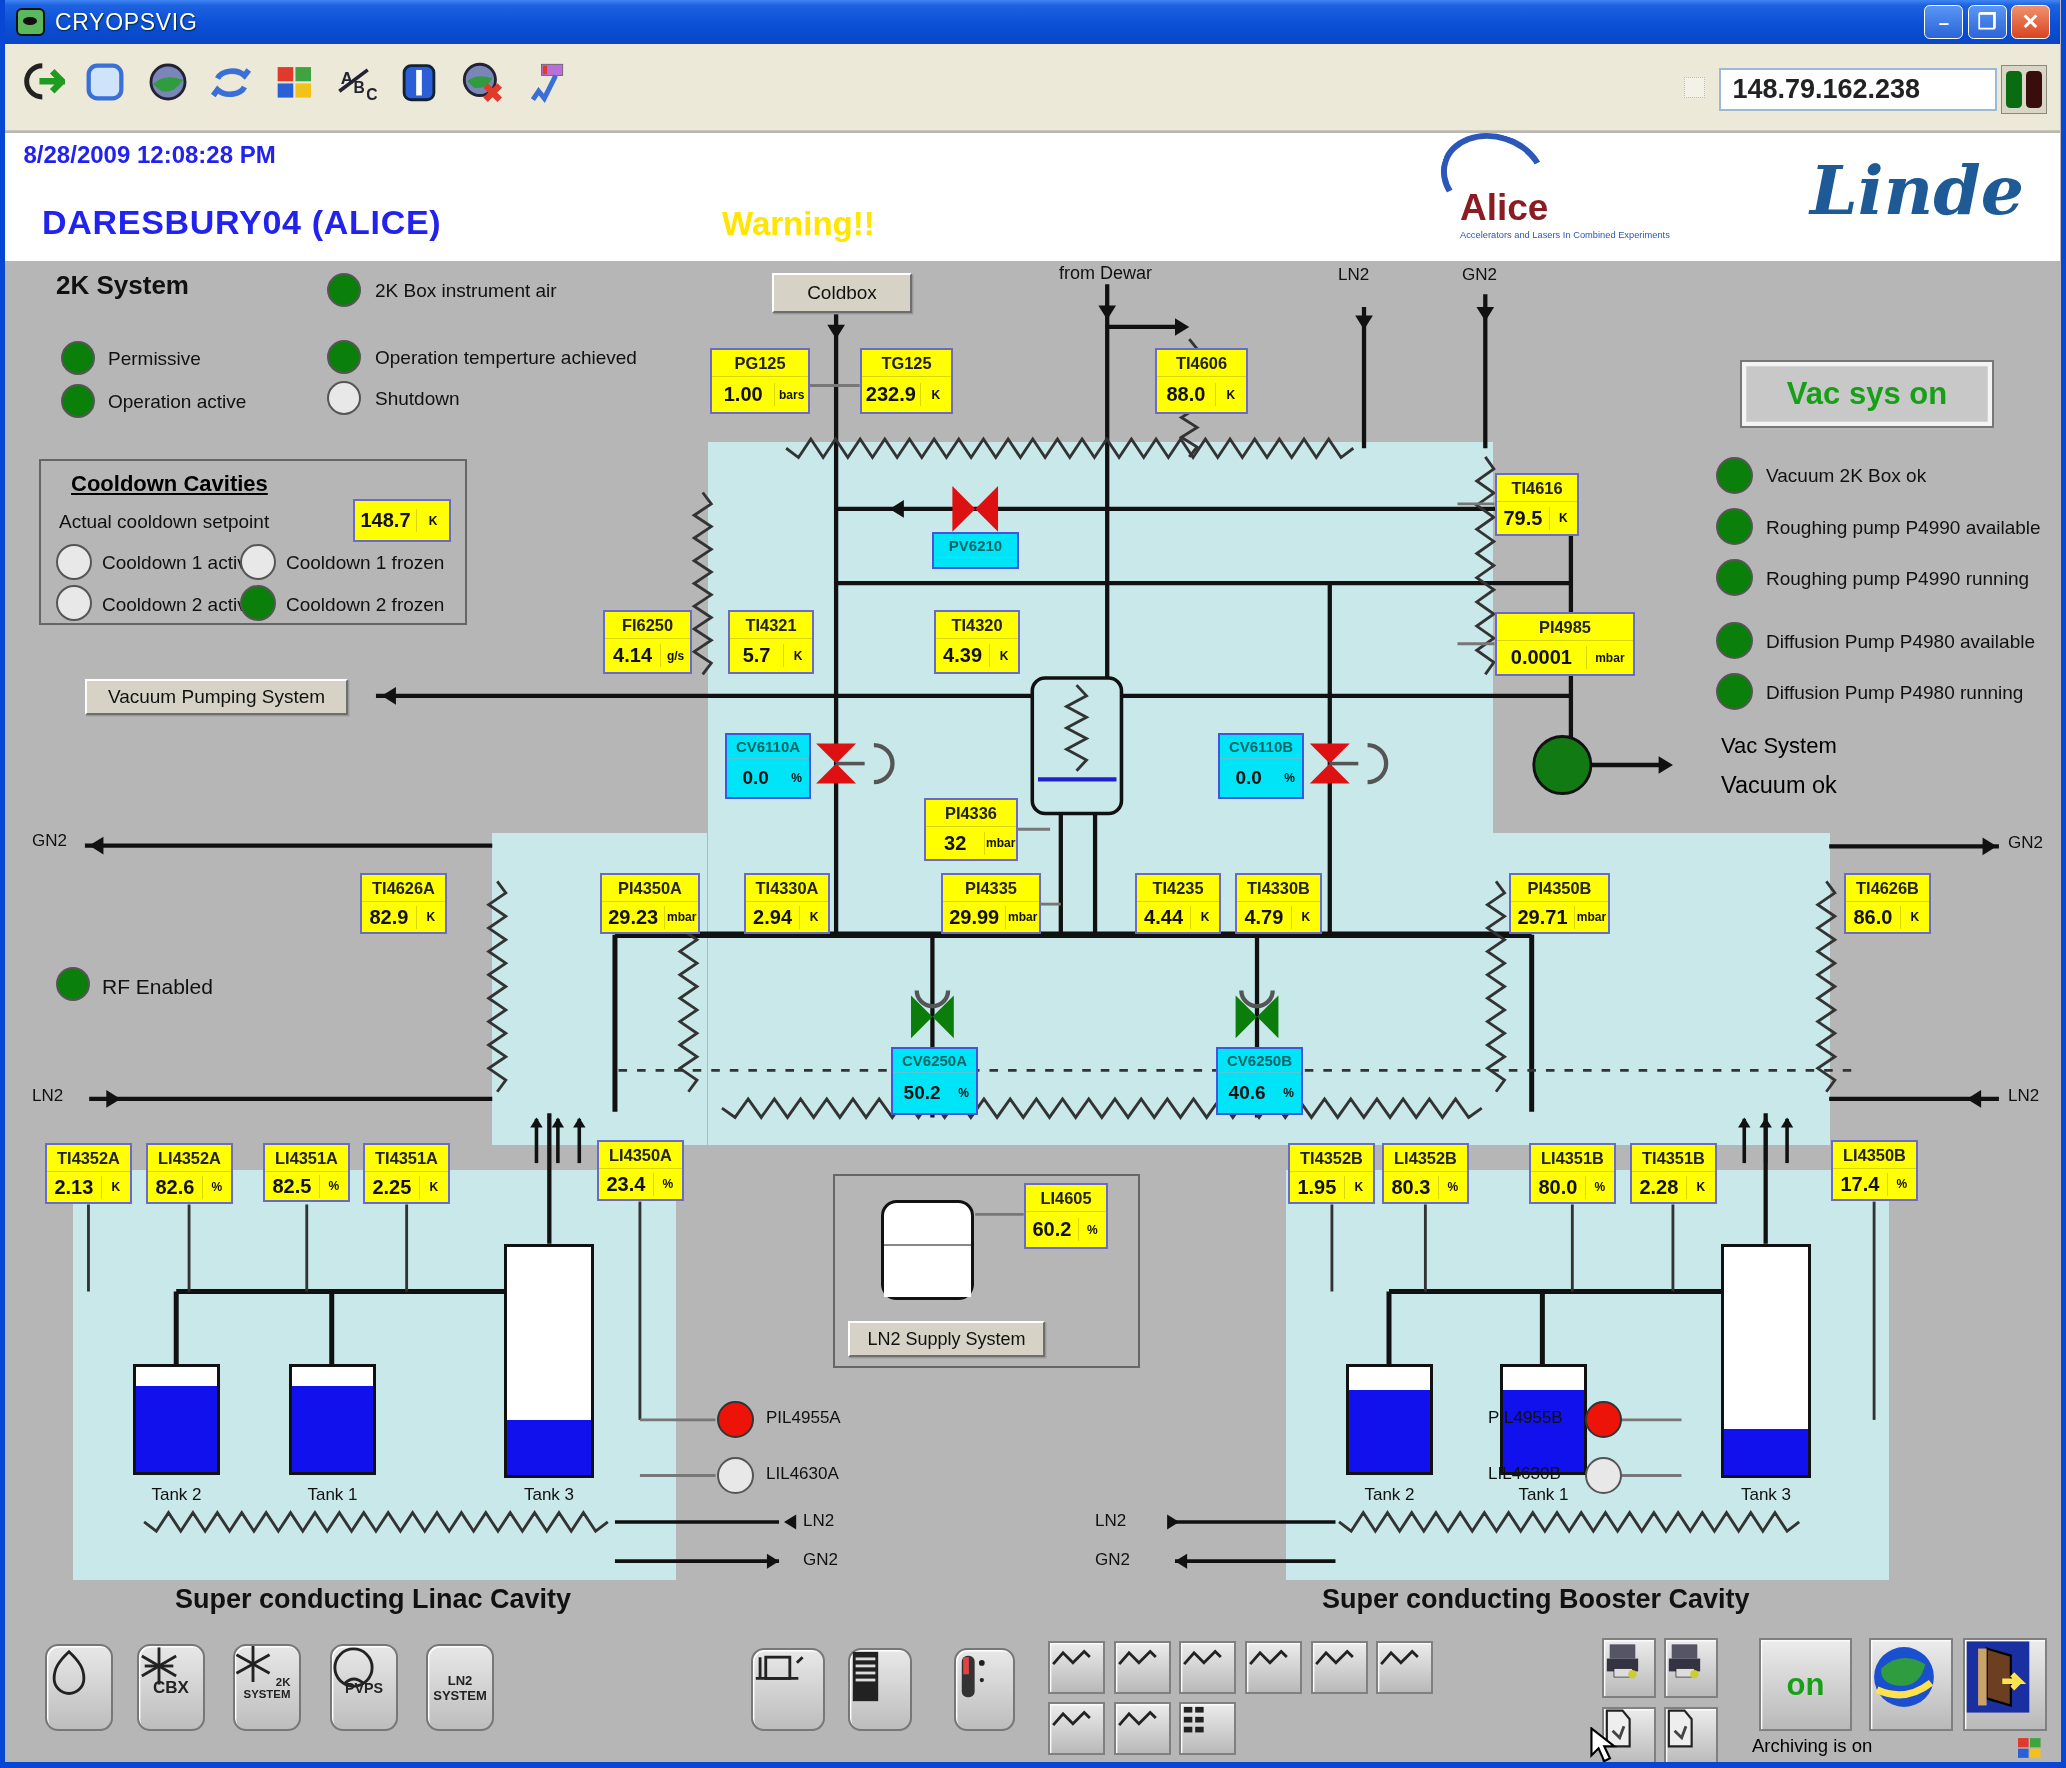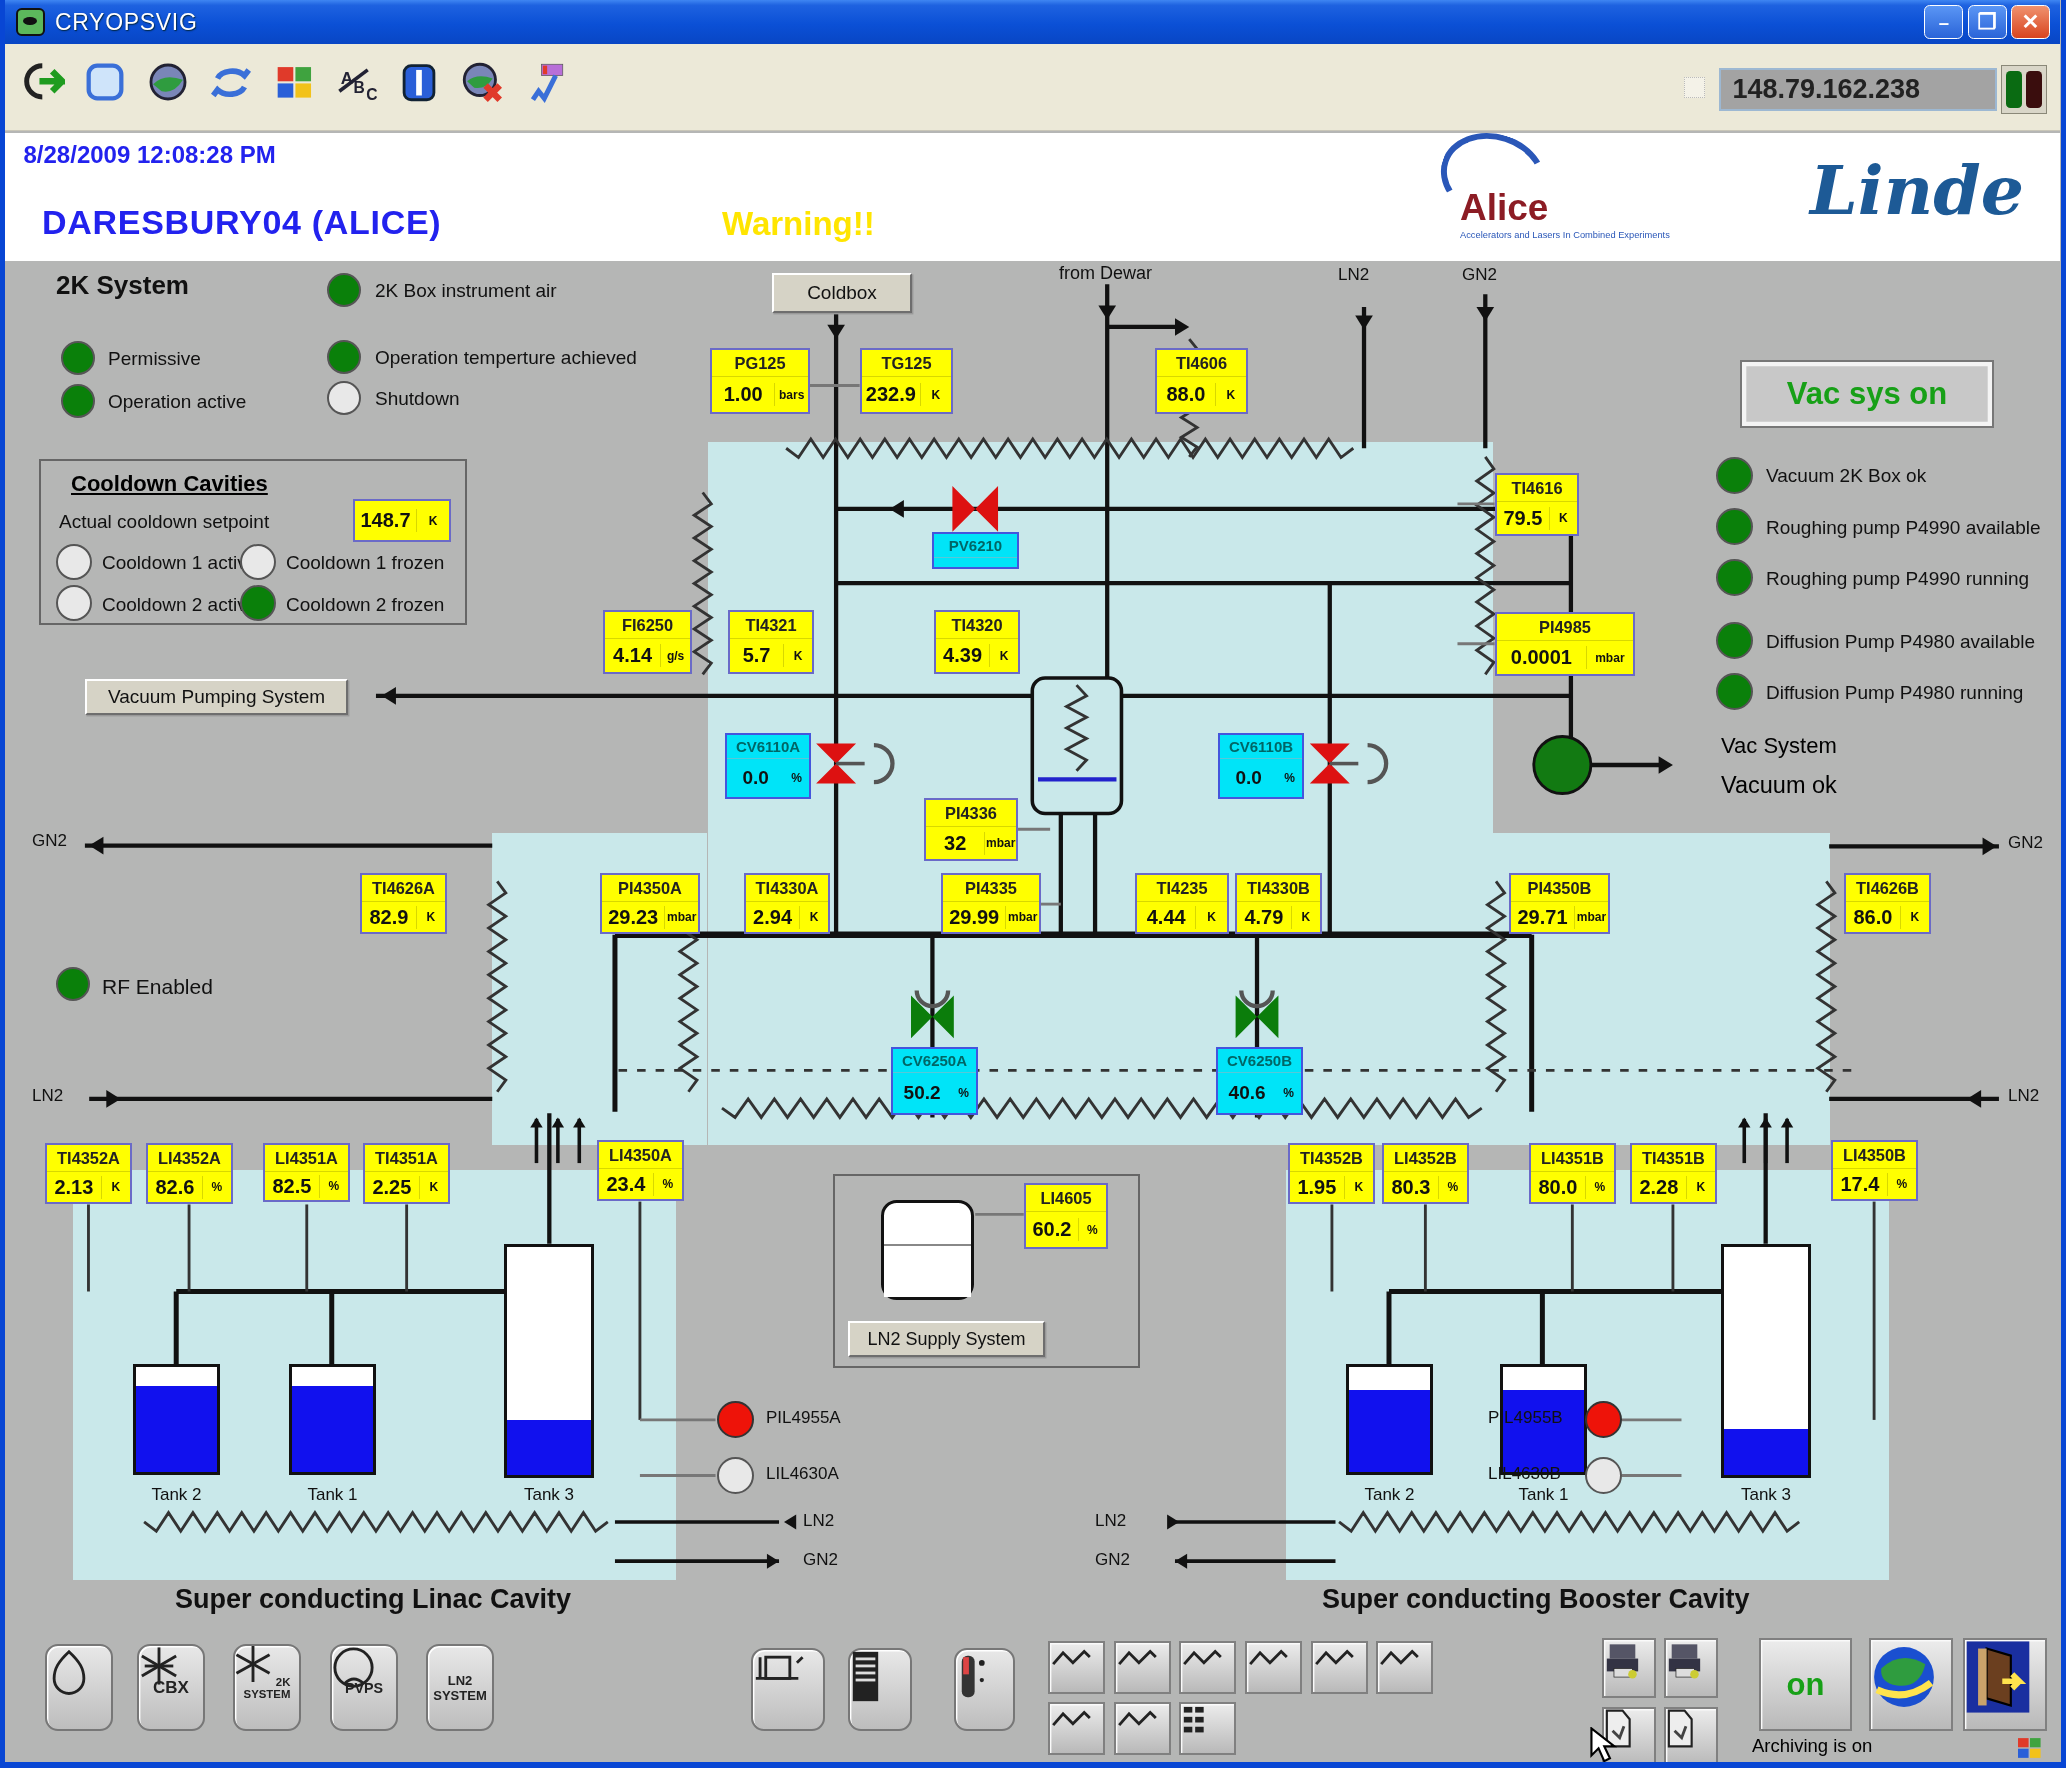--- a/index.html
+++ b/index.html
@@ -12,21 +12,21 @@
   .title-icon{width:28.5px;height:28.5px;margin:0 10px 0 11.4px;background:#5cb85c;border:2.1px solid #111;border-radius:5.7px;position:relative;}
   .title-icon:after{content:"";position:absolute;left:4.3px;top:7.1px;width:14.3px;height:8.6px;border-radius:50%;background:#111;}
   .title-text{font-size:23px;font-weight:normal;letter-spacing:0.7px;text-shadow:0.7px 1.4px 1.4px #023;}
   .winbtn{width:39px;height:34px;border-radius:5.7px;border:1.4px solid #fff;margin-left:4.3px;position:relative;background:linear-gradient(#5a96f5,#2a64d8);}
   .winbtn.close{background:linear-gradient(#f0926f,#d8441f);}
   .winbtn span{position:absolute;left:0;right:0;top:0;bottom:0;color:#fff;font-size:21.4px;font-weight:bold;display:flex;align-items:center;justify-content:center;}
   .winbtn.min span{align-items:flex-end;padding-bottom:4.3px;font-size:18.5px;}
   
   .toolbar{left:0;top:44px;width:2055px;height:87px;background:#ece9d8;border-bottom:1.4px solid #c9c6b8;}
   .tbicon{position:absolute;top:15.7px;width:49px;height:53px;display:flex;align-items:center;justify-content:center;}
-  .ipwrap{position:absolute;right:63px;top:24px;width:278px;height:43px;background:#a3a3a3;border:2.1px solid #9db8d2;display:flex;align-items:center;padding-left:11.4px;font-size:27px;font-weight:bold;color:#222;}
+  .ipwrap{position:absolute;right:63px;top:24px;width:278px;height:43px;background:#ffffff;border:2.1px solid #9db8d2;display:flex;align-items:center;padding-left:11.4px;font-size:27px;font-weight:bold;color:#222;}
   .lights{position:absolute;right:13px;top:21.4px;width:46px;height:49px;background:#d9d6c8;border:1.4px solid #8a8878;display:flex;align-items:center;justify-content:center;gap:4.3px;}
   .lights i{width:15.7px;height:37px;border-radius:4.3px;display:block;}
   
   .header{left:0;top:133px;width:2055px;height:128px;background:#ffffff;}
   .datetime{left:18.5px;top:141px;font-size:24px;font-weight:bold;color:#2222ee;}
   .station{left:37px;top:203px;font-size:34px;font-weight:bold;color:#2222ee;letter-spacing:0.7px;}
   .warning{left:717px;top:205px;font-size:33px;font-weight:bold;color:#ffe500;}
   .alice-swoosh{left:1435px;top:134px;width:107px;height:86px;border:6.4px solid #2a57b8;border-radius:50%;border-right-color:transparent;border-bottom-color:transparent;transform:rotate(18deg);}
   .alice-name{left:1455px;top:187px;font-size:37px;font-weight:bold;color:#8c1c24;}
   .alice-sub{left:1455px;top:230px;width:257px;font-size:9.3px;color:#2a57b8;line-height:10.7px;}
@@ -477,21 +477,21 @@
         <span class="u">mbar</span>
       </div>
     </div>
   <div class="inst" style="left:739px;top:873px;width:86px;height:61px;">
       <div class="iid">TI4330A</div>
       <div class="ival">
         <span class="v">2.94</span>
         <span class="u">K</span>
       </div>
     </div>
-  <div class="inst" style="left:1130px;top:873px;width:94px;height:61px;">
+  <div class="inst" style="left:1130px;top:873px;width:86px;height:61px;">
       <div class="iid">TI4235</div>
       <div class="ival">
         <span class="v">4.44</span>
         <span class="u">K</span>
       </div>
     </div>
   <div class="inst" style="left:1230px;top:873px;width:87px;height:61px;">
       <div class="iid">TI4330B</div>
       <div class="ival">
         <span class="v">4.79</span>

